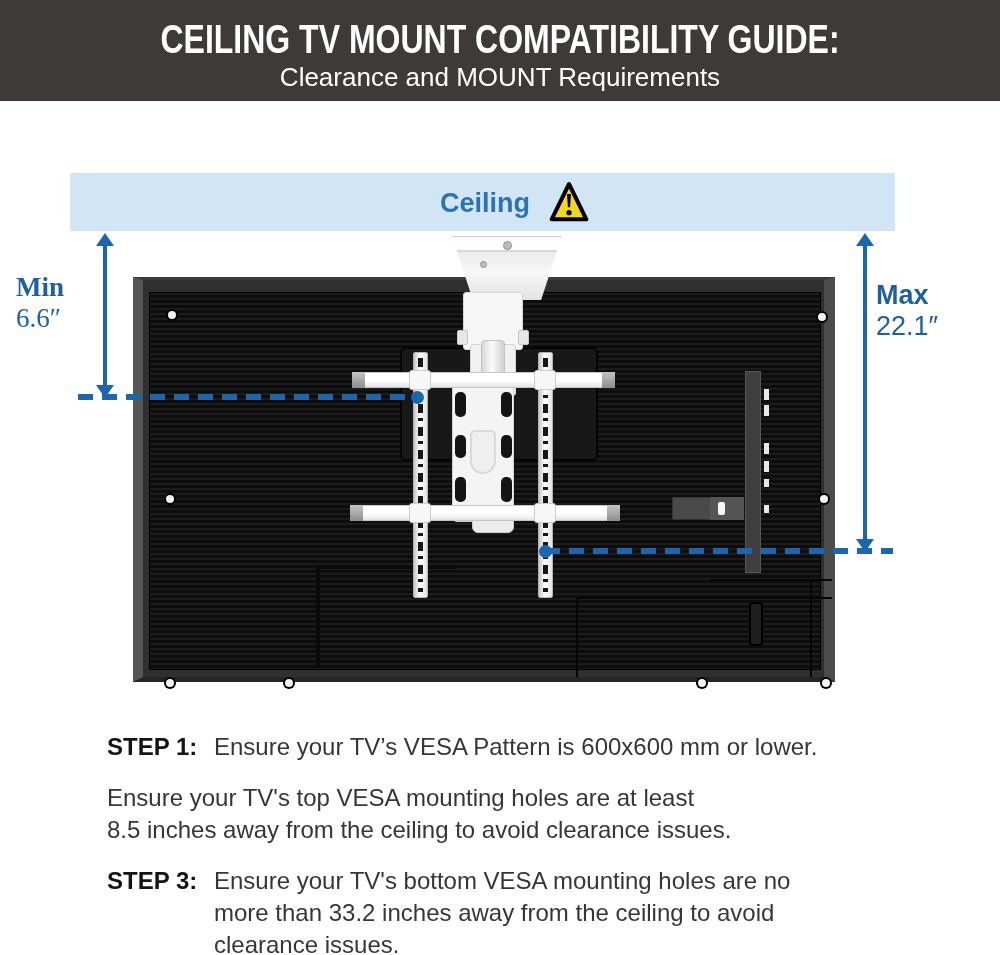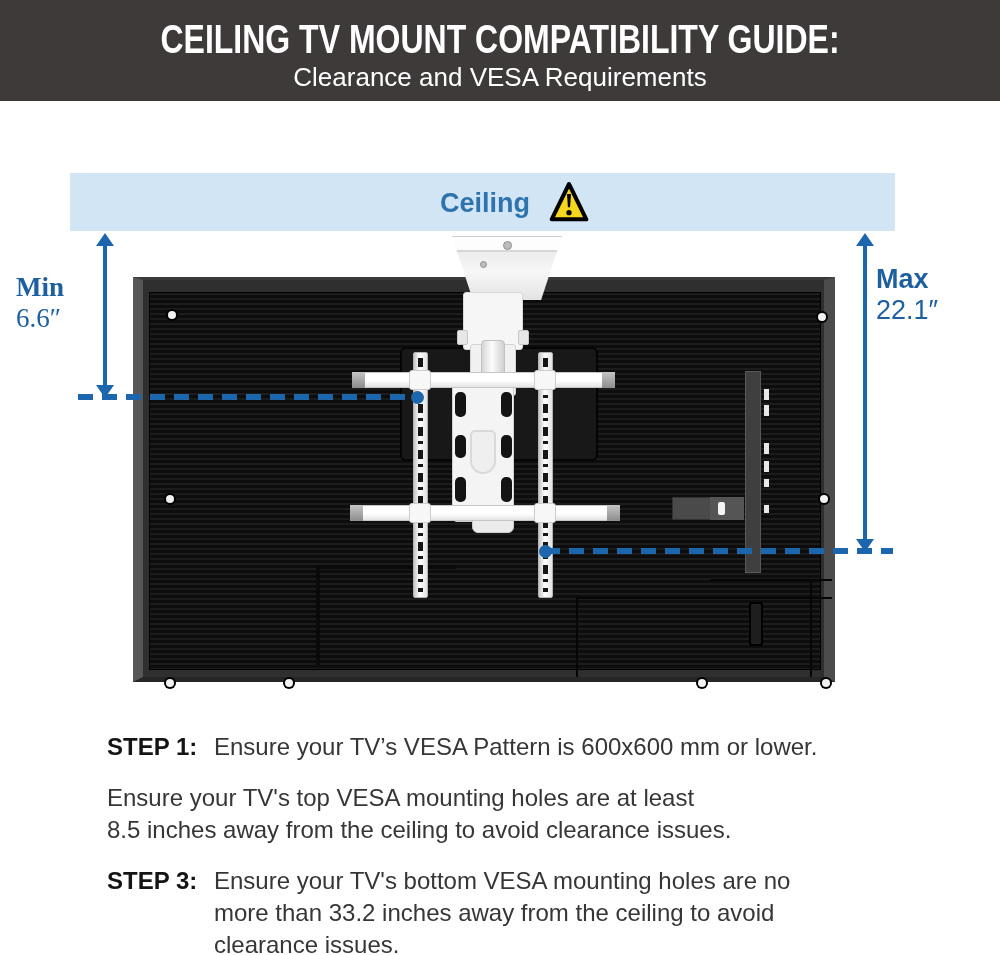--- a/index.html
+++ b/index.html
@@ -78,21 +78,21 @@
   .steps{left:88px;top:731px;width:880px;color:#363636;}
   .step{display:flex;margin-bottom:19px;margin-left:19px;}
   .step .label{flex:0 0 107px;font-weight:bold;font-size:24px;line-height:32px;color:#141414;}
   .step .body{font-size:24px;line-height:32px;font-weight:normal;}
 </style>
 </head>
 <body>
 
 <div class="abs header">
   <div class="abs title">CEILING TV MOUNT COMPATIBILITY GUIDE:</div>
-  <div class="abs subtitle">Clearance and VESA Requirements</div>
+  <div class="abs subtitle">Clearance and MOUNT Requirements</div>
 </div>
 
 <div class="abs ceiling-band"></div>
 <div class="abs ceiling-label">Ceiling</div>
 <div class="abs warn">
   <svg width="40" height="44" viewBox="0 0 60 64">
     <path d="M30 5 L56 58 H4 Z" fill="#f5d81c" stroke="#000" stroke-width="6" stroke-linejoin="round"></path>
     <path d="M27 20 h6 l-1.4 20 h-3.2 Z" fill="#000"></path>
     <circle cx="30" cy="48" r="4" fill="#000"></circle>
   </svg>
@@ -183,21 +183,21 @@
     <div>6.6″</div>
   </div>
 </div>
 
 <div>
   <div class="abs arr up" style="left:856px;top:233px;"></div>
   <div class="abs vline" style="left:863px;top:244px;height:296px;"></div>
   <div class="abs arr down" style="left:856px;top:539px;"></div>
   <div class="abs dash-h" style="left:545px;top:548px;width:348px;"></div>
   <div class="abs dot" style="left:539px;top:545px;"></div>
-  <div class="abs meas" style="left:876px;top:264px;width:90px;text-align:left;">
+  <div class="abs meas" style="left:876px;top:280px;width:90px;text-align:left;">
     <div class="lbl">Max</div>
     <div>22.1″</div>
   </div>
 </div>
 
 <div class="abs steps">
   <div class="step">
     <div class="label">STEP 1:</div>
     <div class="body">
       <div>Ensure your TV’s VESA Pattern is 600x600 mm or lower.</div>

